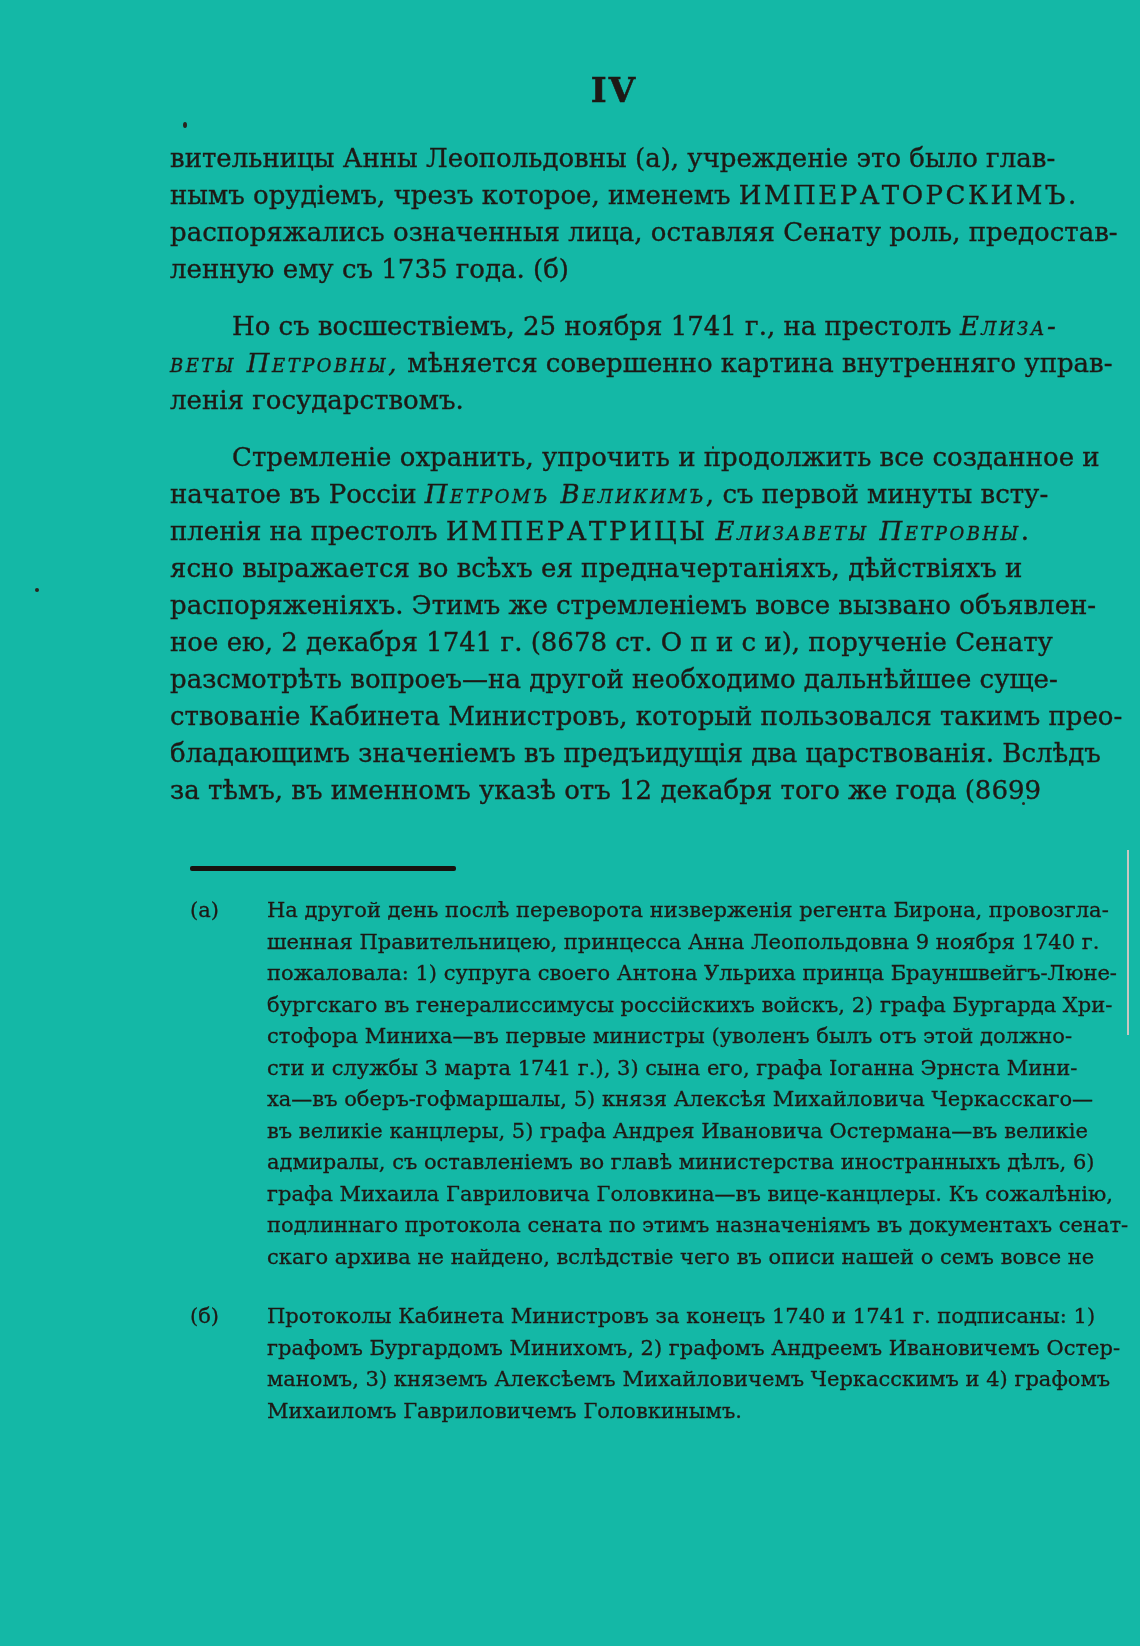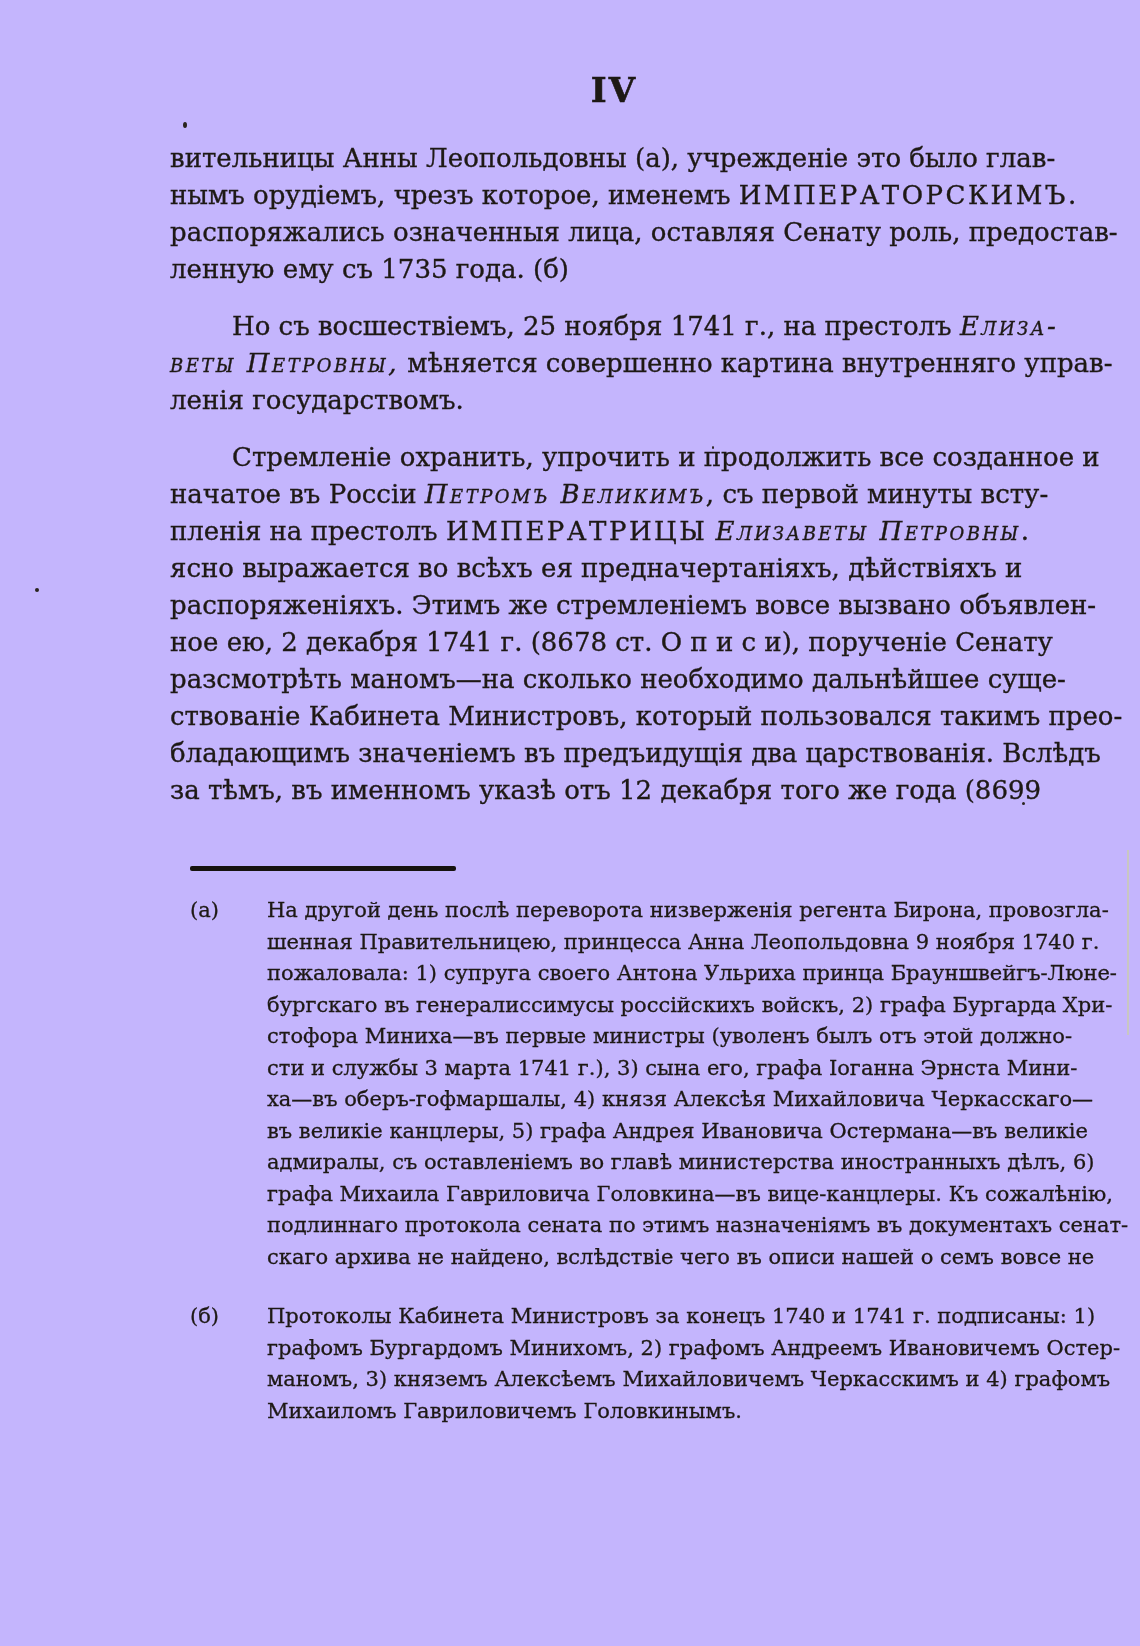--- a/index.html
+++ b/index.html
@@ -5,21 +5,21 @@
   html,body{margin:0;padding:0;}
   body{
     width:1140px;height:1646px;
     background:#f4f4f2;
     font-family:"DejaVu Serif","Liberation Serif",serif;
     position:relative;
     overflow:hidden;
   }
   .page{
     position:absolute;left:0;top:0;width:1140px;height:1646px;
-    background:#c4b5fd;
+    background:#14b8a6;
     color:#1e1915;
   }
   .pagenum{
     position:absolute;top:70px;left:0;right:0;
     text-align:center;
     transform:translateX(44px);
     font-size:34px;font-weight:bold;letter-spacing:2px;
     -webkit-text-stroke:0.6px currentColor;
   }
   .body-text{
@@ -73,40 +73,40 @@
         <div class="tline"><span class="sc">веты Петровны,</span><span> мѣняется совершенно картина внутренняго управ-</span></div>
         <div class="tline lastline"><span>ленія государствомъ.</span></div>
       </div>
     <div class="para">
         <div class="tline indent"><span>Стремленіе охранить, упрочить и продолжить все созданное и</span></div>
         <div class="tline"><span>начатое въ Россіи </span><span class="sc">Петромъ Великимъ</span><span>, съ первой минуты всту-</span></div>
         <div class="tline"><span>пленія на престолъ </span><span class="caps">ИМПЕРАТРИЦЫ</span><span> </span><span class="sc">Елизаветы Петровны</span><span>.</span></div>
         <div class="tline"><span>ясно выражается во всѣхъ ея предначертаніяхъ, дѣйствіяхъ и</span></div>
         <div class="tline"><span>распоряженіяхъ. Этимъ же стремленіемъ вовсе вызвано объявлен-</span></div>
         <div class="tline"><span>ное ею, 2 декабря 1741 г. (8678 ст. О п и с и), порученіе Сенату</span></div>
-        <div class="tline"><span>разсмотрѣть маномъ—на сколько необходимо дальнѣйшее суще-</span></div>
+        <div class="tline"><span>разсмотрѣть вопроеъ—на другой необходимо дальнѣйшее суще-</span></div>
         <div class="tline"><span>ствованіе Кабинета Министровъ, который пользовался такимъ прео-</span></div>
         <div class="tline"><span>бладающимъ значеніемъ въ предъидущія два царствованія. Вслѣдъ</span></div>
         <div class="tline"><span>за тѣмъ, въ именномъ указѣ отъ 12 декабря того же года (8699</span></div>
       </div>
   </div>
 
   <div class="rule"></div>
 
   <div class="footnotes">
     <div class="fn">
       <div class="fn-label">(а)</div>
       <div class="fn-lines">
           <div class="tline"><span>На другой день послѣ переворота низверженія регента Бирона, провозгла-</span></div>
           <div class="tline"><span>шенная Правительницею, принцесса Анна Леопольдовна 9 ноября 1740 г.</span></div>
           <div class="tline"><span>пожаловала: 1) супруга своего Антона Ульриха принца Брауншвейгъ-Люне-</span></div>
           <div class="tline"><span>бургскаго въ генералиссимусы россійскихъ войскъ, 2) графа Бургарда Хри-</span></div>
           <div class="tline"><span>стофора Миниха—въ первые министры (уволенъ былъ отъ этой должно-</span></div>
           <div class="tline"><span>сти и службы 3 марта 1741 г.), 3) сына его, графа Іоганна Эрнста Мини-</span></div>
-          <div class="tline"><span>ха—въ оберъ-гофмаршалы, 4) князя Алексѣя Михайловича Черкасскаго—</span></div>
+          <div class="tline"><span>ха—въ оберъ-гофмаршалы, 5) князя Алексѣя Михайловича Черкасскаго—</span></div>
           <div class="tline"><span>въ великіе канцлеры, 5) графа Андрея Ивановича Остермана—въ великіе</span></div>
           <div class="tline"><span>адмиралы, съ оставленіемъ во главѣ министерства иностранныхъ дѣлъ, 6)</span></div>
           <div class="tline"><span>графа Михаила Гавриловича Головкина—въ вице-канцлеры. Къ сожалѣнію,</span></div>
           <div class="tline"><span>подлиннаго протокола сената по этимъ назначеніямъ въ документахъ сенат-</span></div>
           <div class="tline"><span>скаго архива не найдено, вслѣдствіе чего въ описи нашей о семъ вовсе не</span></div>
         </div>
     </div>
     <div class="fn">
       <div class="fn-label">(б)</div>
       <div class="fn-lines">

